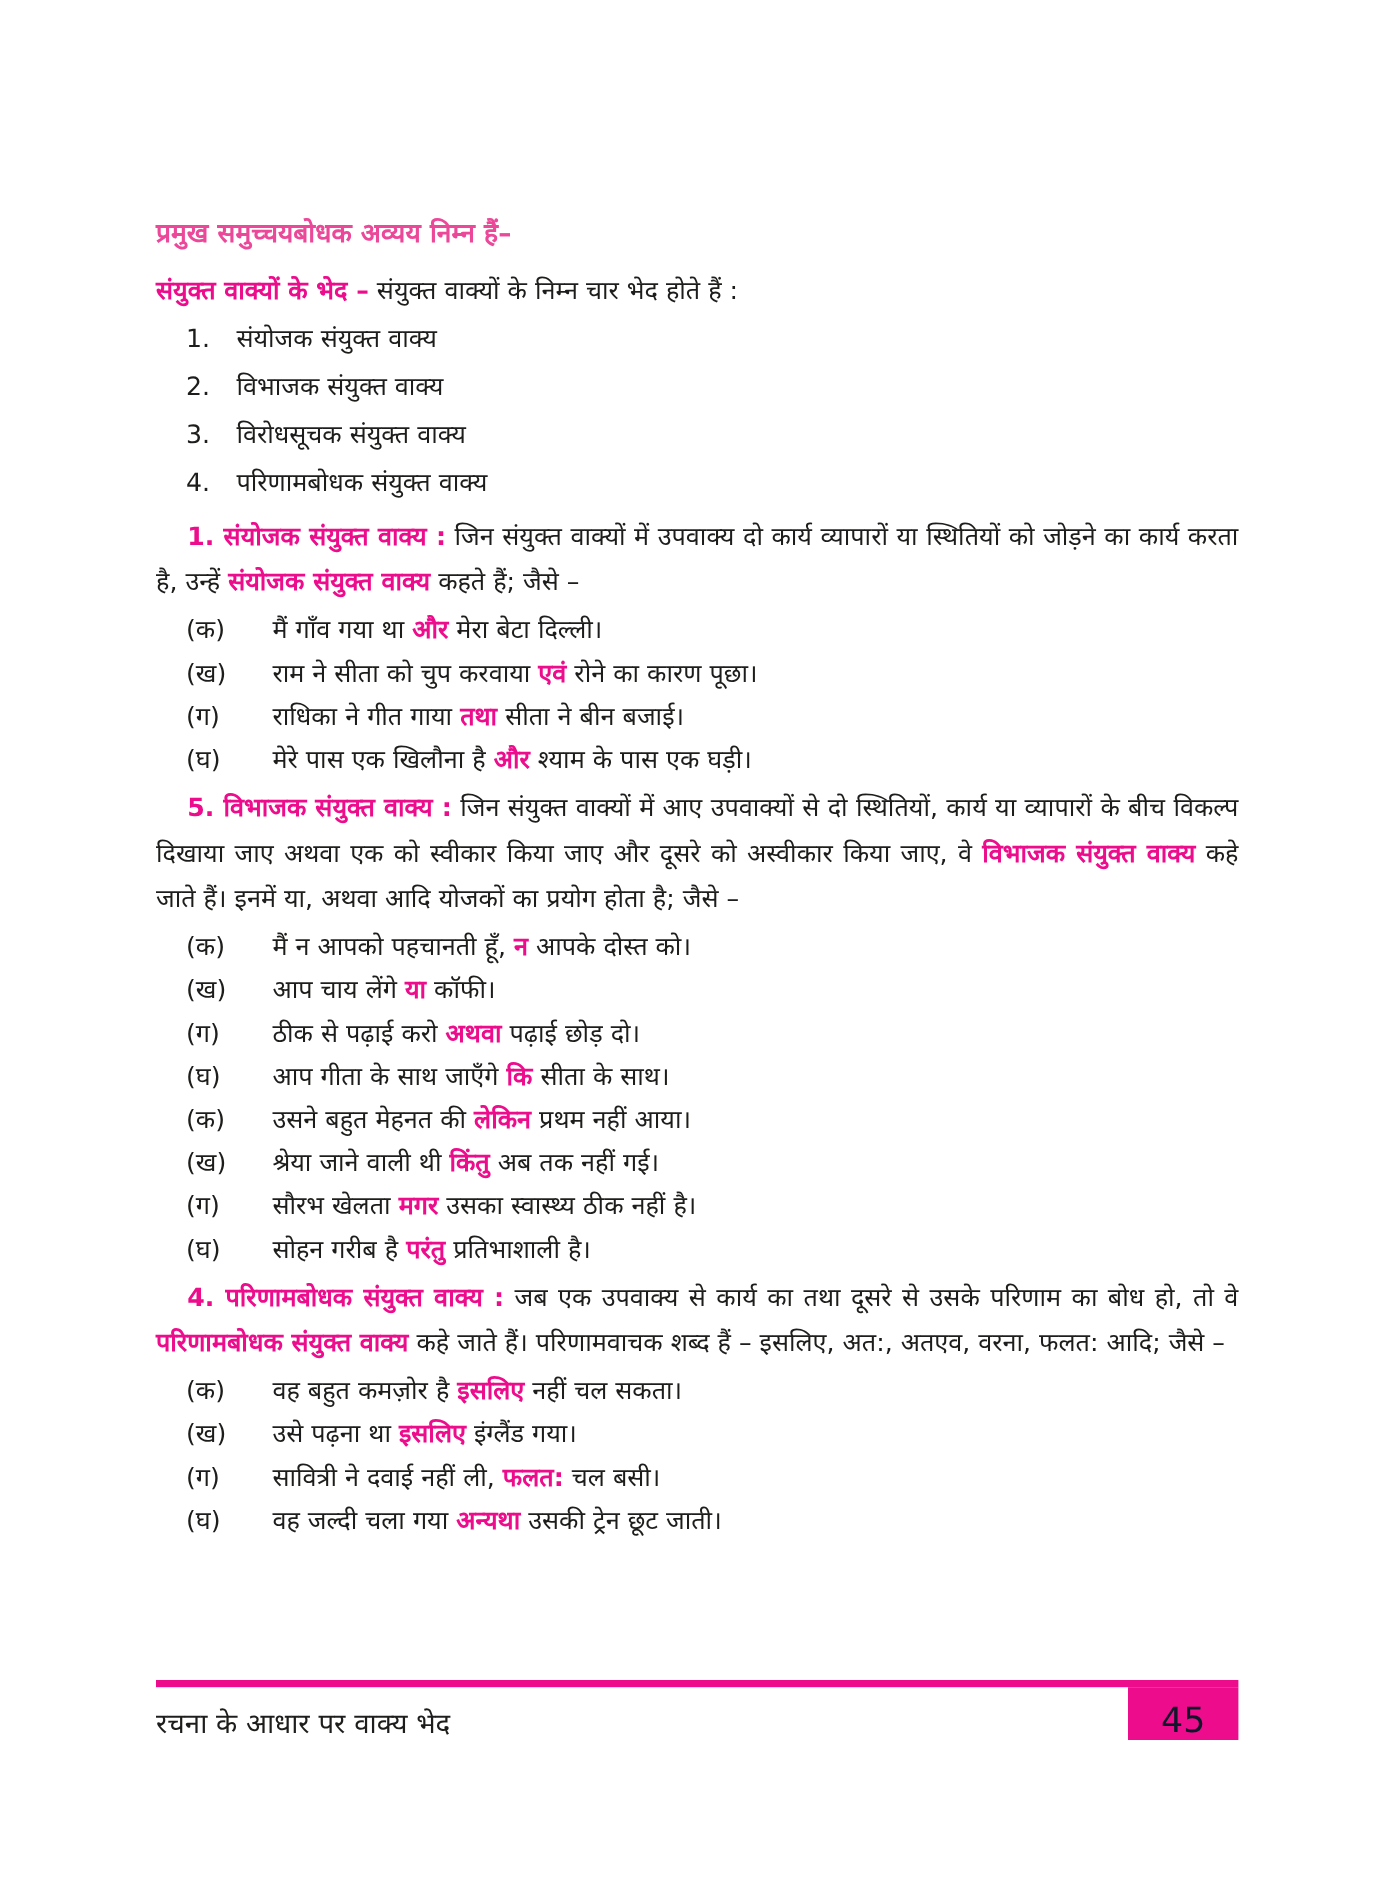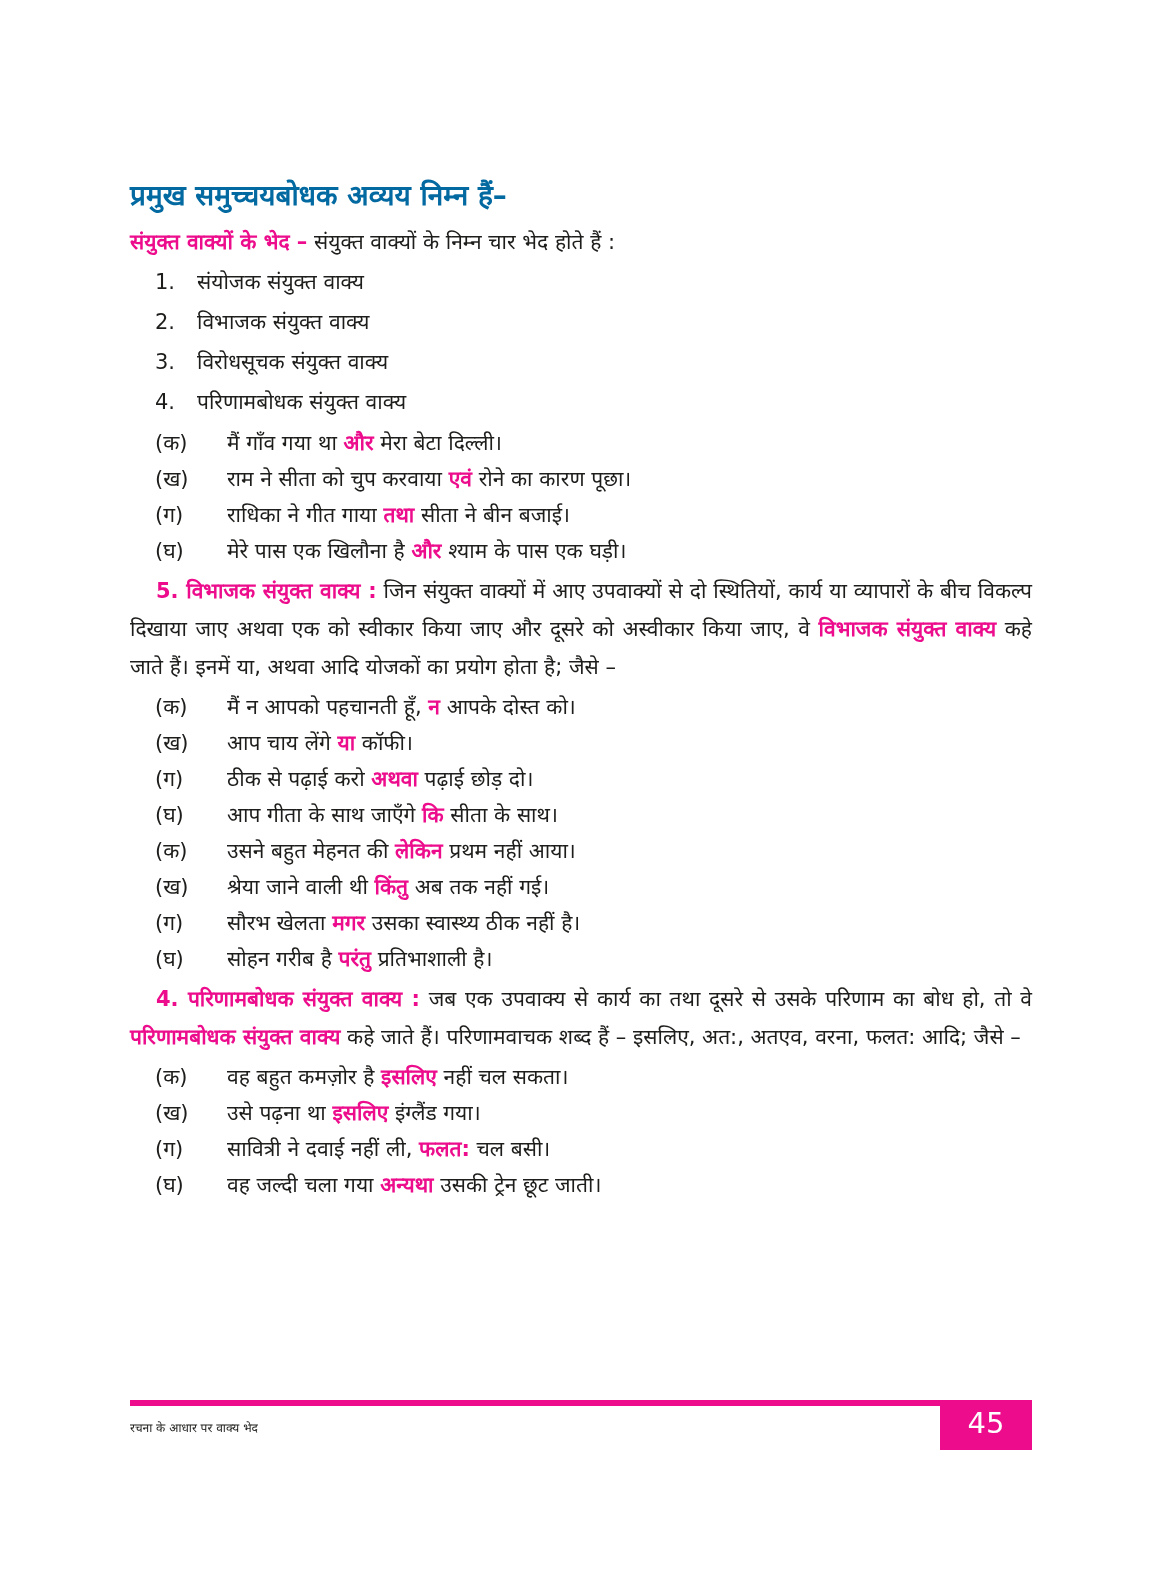--- a/index.html
+++ b/index.html
@@ -14,23 +14,23 @@
   .content {
     position: absolute;
     left: 130px;
     top: 180px;
     width: 902px;
     font-size: 21px;
   }
   .pink { color: #ec0c8c; text-align: right; }
   .bold { font-weight: bold; }
   .main-heading {
-    font-size: 28px;
+    font-size: 22px;
     font-weight: bold;
-    color: #0369a1;
+    color: #ec4899;
     line-height: 32px;
     margin-bottom: 14px;
   }
   .conj-line {
     text-indent: 64px;
     line-height: 32px;
     margin-bottom: 14px;
   }
   .types-line {
     line-height: 32px;
@@ -56,32 +56,32 @@
   }
   .ex-label { width: 72px; flex-shrink: 0; }
   .ex-text { flex: 1; }
   .footer {
     position: absolute;
     left: 130px;
     top: 1400px;
     width: 902px;
   }
   .footer-rule { height: 6px; background: #ec0c8c; }
-  .footer-left { font-size: 12px; margin-top: 13px; }
+  .footer-left { font-size: 23px; margin-top: 13px; }
   .page-box {
     position: absolute;
     right: 0;
     top: 6px;
     width: 92px;
     height: 44px;
     background: #ec0c8c;
-    color: #ffffff;
+    color: #0f172a;
     font-size: 29px;
     display: flex;
-    align-items: flex-start;
+    align-items: flex-end;
     justify-content: center;
   }
 </style>
 </head>
 <body>
 
 <div class="page">
   <div class="content">
 
     <div class="main-heading">प्रमुख समुच्चयबोधक अव्यय निम्न हैं–</div>
@@ -102,20 +102,26 @@
     </div>
     <div class="type-item">
       <span class="type-num">3.</span>
       <span>विरोधसूचक संयुक्त वाक्य</span>
     </div>
     <div class="type-item">
       <span class="type-num">4.</span>
       <span>परिणामबोधक संयुक्त वाक्य</span>
     </div>
 
+    <p class="def">
+      <span class="pink bold">1. संयोजक संयुक्त वाक्य :</span>
+      <span>जिन संयुक्त वाक्यों में उपवाक्य दो कार्य व्यापारों या स्थितियों को जोड़ने का कार्य करता है, उन्हें</span>
+      <span class="pink bold">संयोजक संयुक्त वाक्य</span>
+      <span>कहते हैं; जैसे –</span>
+    </p>
     <div class="example">
       <span class="ex-label">(क)</span>
       <span class="ex-text">
         <span>मैं गाँव गया था</span>
         <span class="pink bold">और</span>
         <span>मेरा बेटा दिल्ली।</span>
       </span>
     </div>
     <div class="example">
       <span class="ex-label">(ख)</span>

